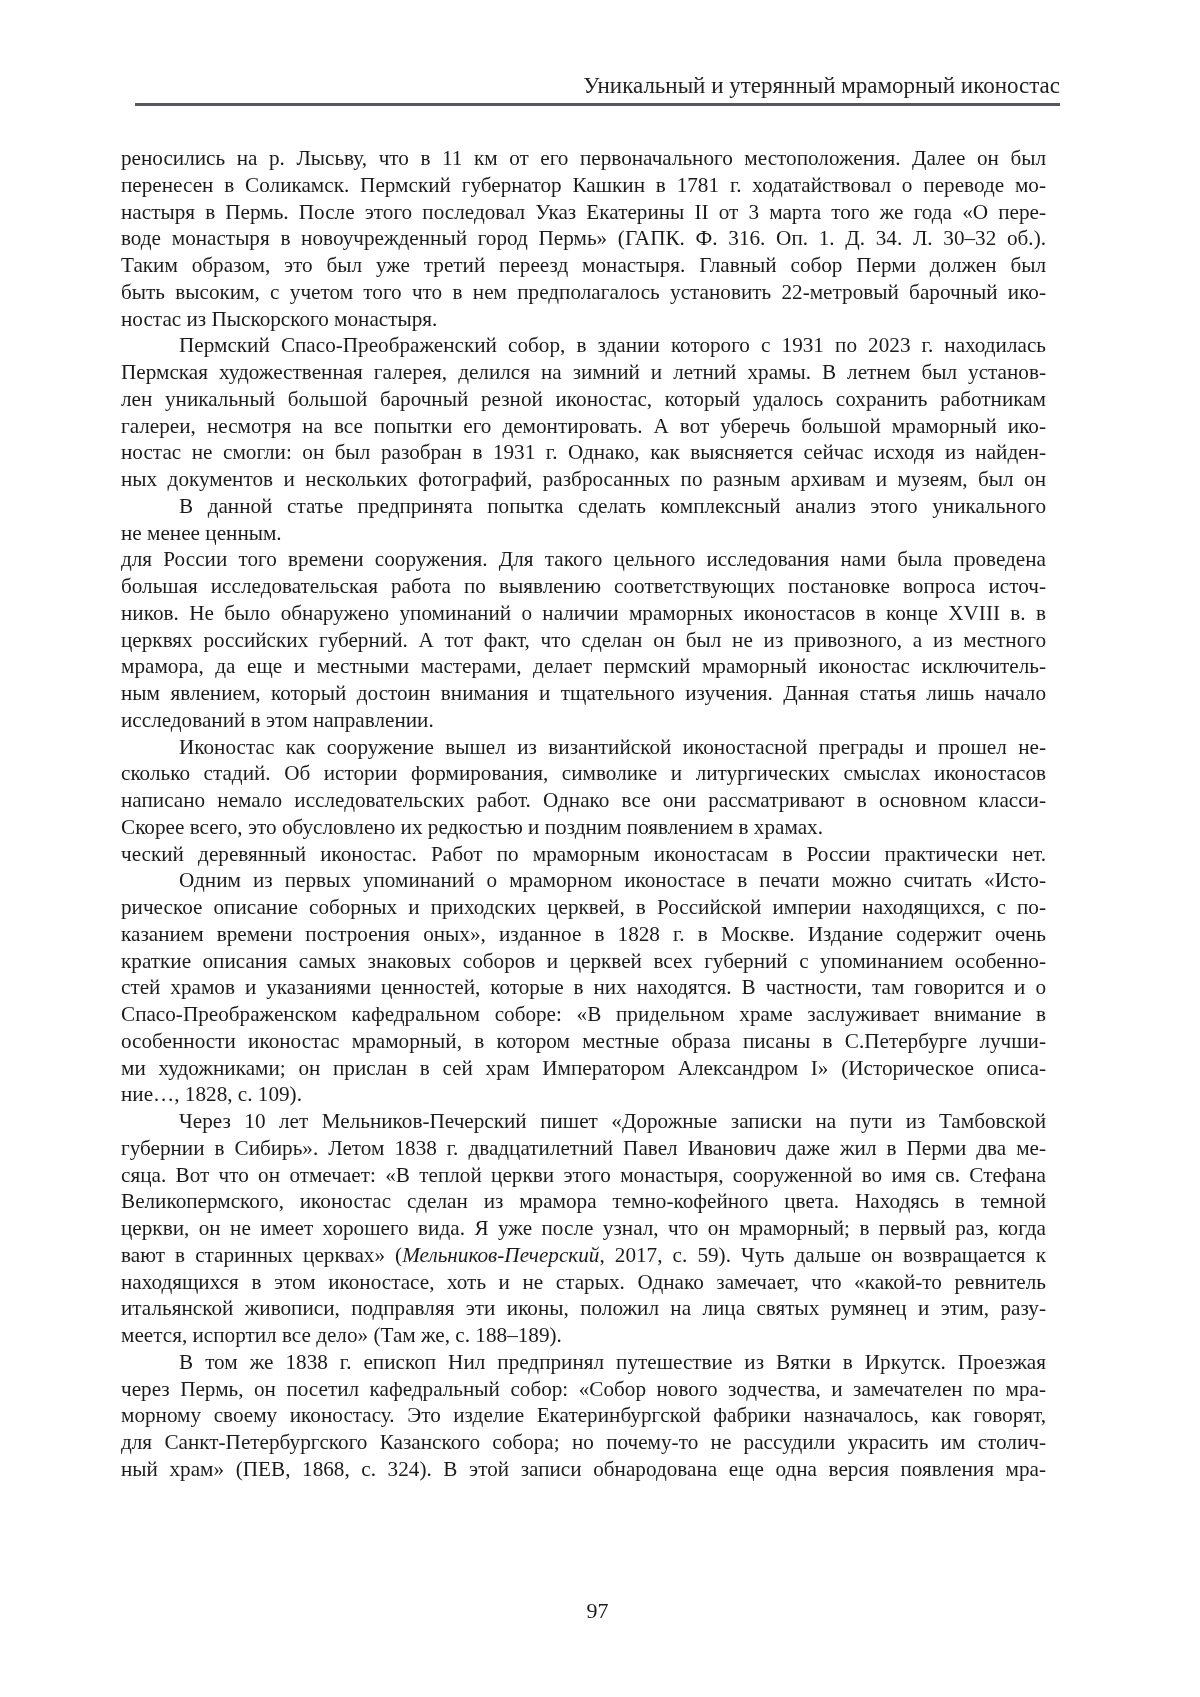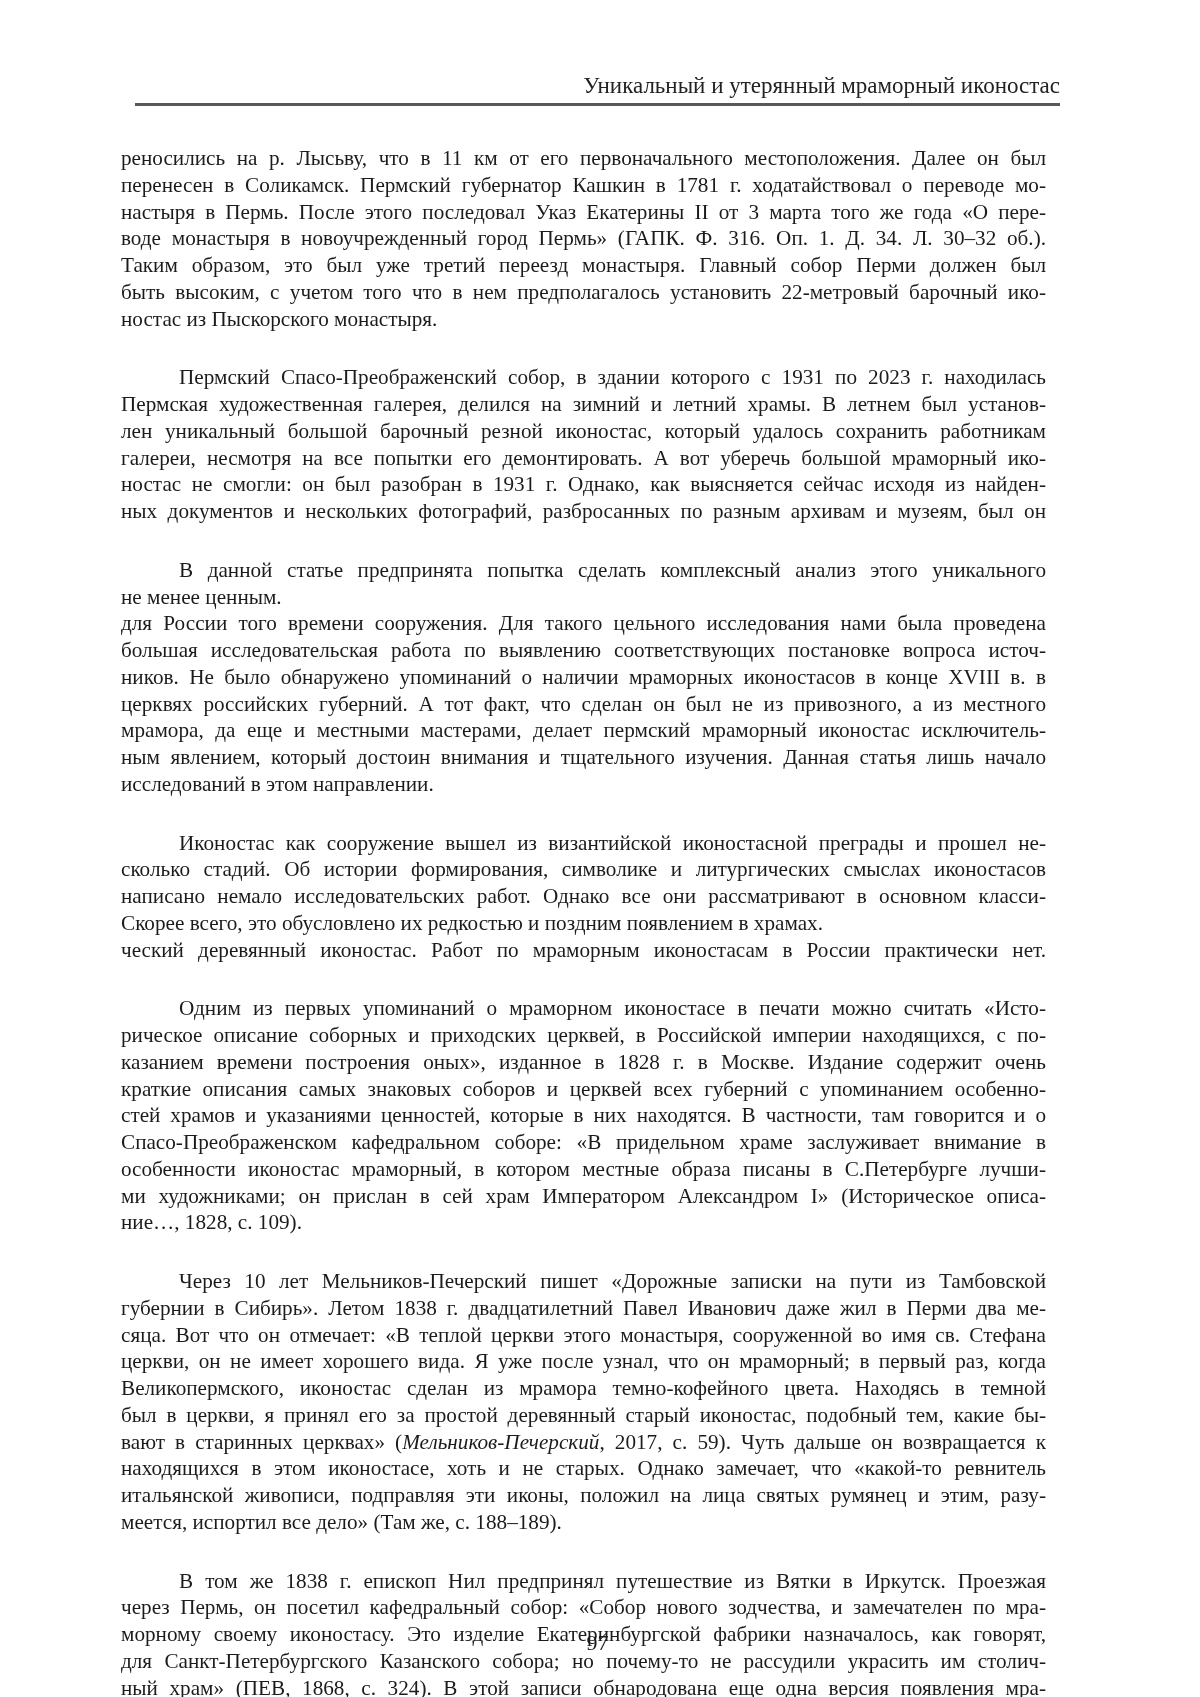--- a/index.html
+++ b/index.html
@@ -39,30 +39,29 @@
     text-align-last: justify;
     word-spacing: -1px;
     overflow: hidden;
     white-space: normal;
   }
   .line.para-end {
     text-align: left;
     text-align-last: left;
     word-spacing: 0;
   }
-  .line.indent { text-indent: 58px; margin-top: 32px; }
+  .line.indent { text-indent: 58px; }
   .it { font-style: italic; }
 
   .page-number {
     position: absolute;
     left: 135px; top: 1597px; width: 925px;
     text-align: center;
     font-size: 22px;
     line-height: 27px;
-    margin-top: 32px;
   }
 </style>
 </head>
 <body>
 
 <div class="page">
 
   <div class="running-header">Уникальный и утерянный мраморный иконостас</div>
 
   <div class="header-rule"></div>
@@ -100,23 +99,22 @@
       <div class="line"><span>казанием времени построения оных», изданное в 1828 г. в Москве. Издание содержит очень</span></div>
       <div class="line"><span>краткие описания самых знаковых соборов и церквей всех губерний с упоминанием особенно-</span></div>
       <div class="line"><span>стей храмов и указаниями ценностей, которые в них находятся. В частности, там говорится и о</span></div>
       <div class="line"><span>Спасо-Преображенском кафедральном соборе: «В придельном храме заслуживает внимание в</span></div>
       <div class="line"><span>особенности иконостас мраморный, в котором местные образа писаны в С.Петербурге лучши-</span></div>
       <div class="line"><span>ми художниками; он прислан в сей храм Императором Александром I» (Историческое описа-</span></div>
       <div class="line para-end"><span>ние…, 1828, с. 109).</span></div>
       <div class="line indent"><span>Через 10 лет Мельников-Печерский пишет «Дорожные записки на пути из Тамбовской</span></div>
       <div class="line"><span>губернии в Сибирь». Летом 1838 г. двадцатилетний Павел Иванович даже жил в Перми два ме-</span></div>
       <div class="line"><span>сяца. Вот что он отмечает: «В теплой церкви этого монастыря, сооруженной во имя св. Стефана</span></div>
+      <div class="line"><span>Великопермского, иконостас сделан из мрамора темно-кофейного цвета. Находясь в темной</span></div>
       <div class="line"><span>церкви, он не имеет хорошего вида. Я уже после узнал, что он мраморный; в первый раз, когда</span></div>
-      <div class="line"><span>Великопермского, иконостас сделан из мрамора темно-кофейного цвета. Находясь в темной</span></div>
-      <div class="line"><span>был в церкви, я принял его за простой деревянный старый иконостас, подобный тем, какие бы-</span></div>
       <div class="line"><span>вают в старинных церквах» (</span><span class="it">Мельников-Печерский</span><span>, 2017, с. 59). Чуть дальше он возвращается к</span></div>
       <div class="line"><span>находящихся в этом иконостасе, хоть и не старых. Однако замечает, что «какой-то ревнитель</span></div>
       <div class="line"><span>итальянской живописи, подправляя эти иконы, положил на лица святых румянец и этим, разу-</span></div>
       <div class="line para-end"><span>меется, испортил все дело» (Там же, с. 188–189).</span></div>
       <div class="line indent"><span>В том же 1838 г. епископ Нил предпринял путешествие из Вятки в Иркутск. Проезжая</span></div>
       <div class="line"><span>через Пермь, он посетил кафедральный собор: «Собор нового зодчества, и замечателен по мра-</span></div>
       <div class="line"><span>морному своему иконостасу. Это изделие Екатеринбургской фабрики назначалось, как говорят,</span></div>
       <div class="line"><span>для Санкт-Петербургского Казанского собора; но почему-то не рассудили украсить им столич-</span></div>
       <div class="line"><span>ный храм» (ПЕВ, 1868, с. 324). В этой записи обнародована еще одна версия появления мра-</span></div>
     </div>

